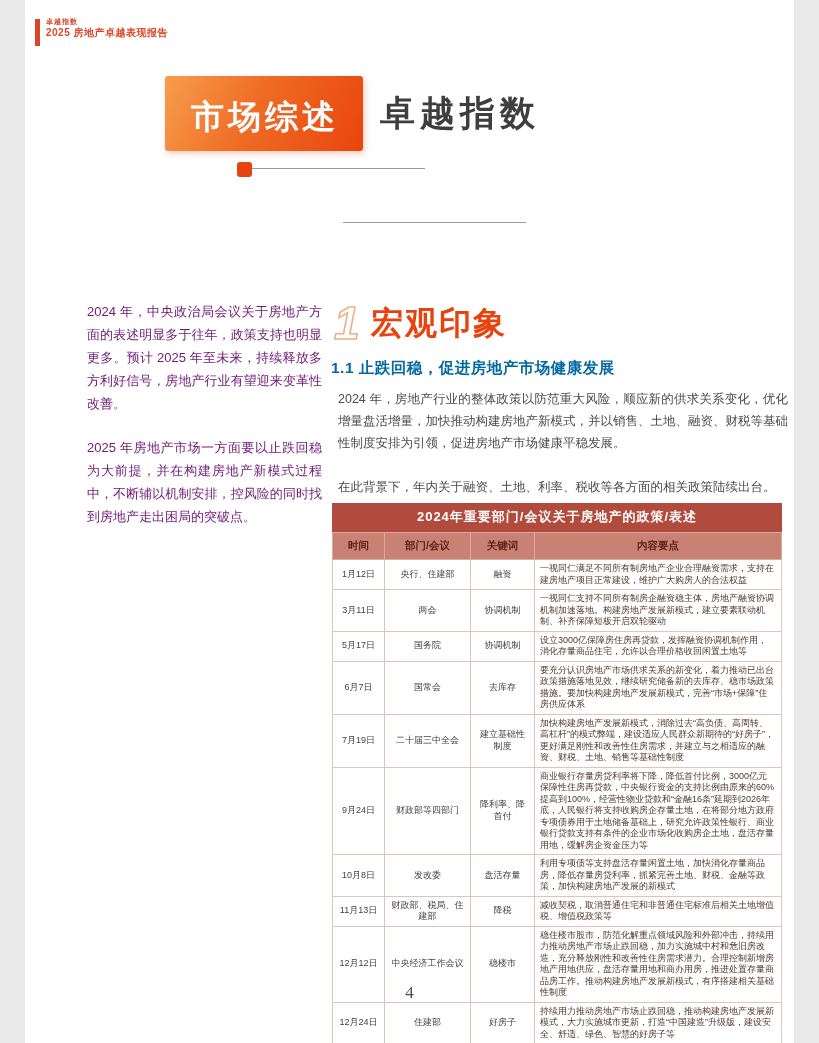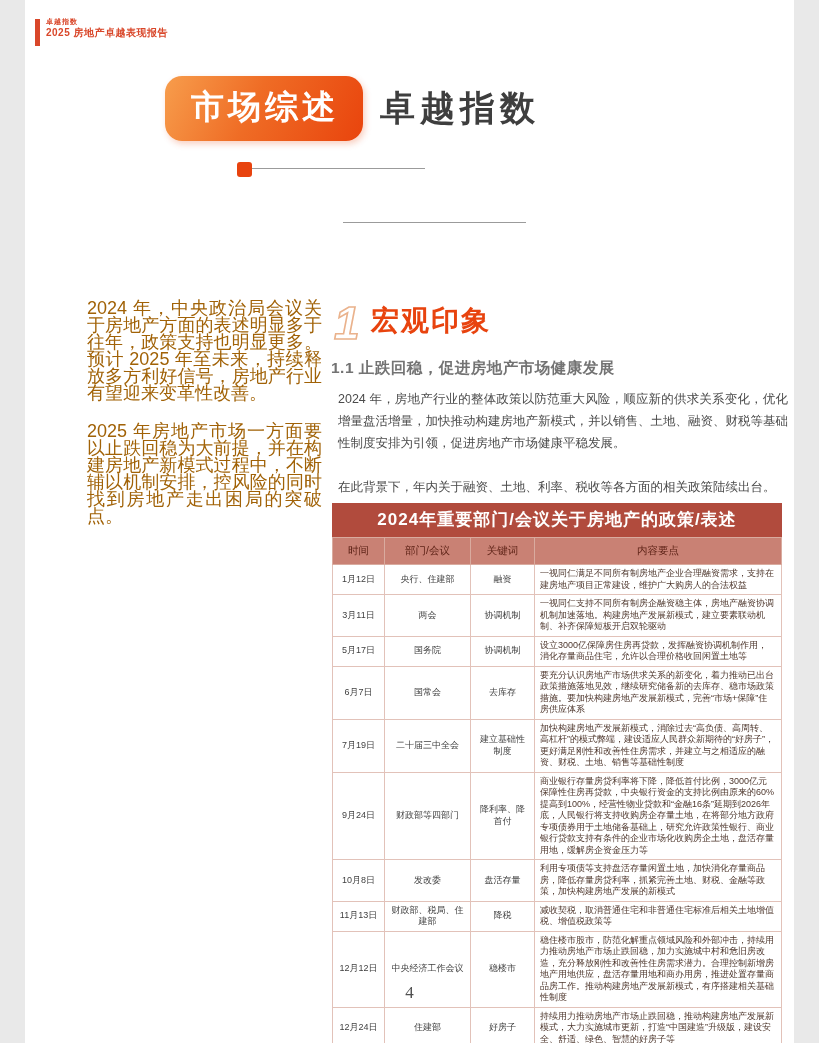--- a/index.html
+++ b/index.html
@@ -9,50 +9,50 @@
   
   .logo{position:absolute;left:10px;top:17px;display:flex;align-items:flex-start;}
   .logo-bar{width:5px;height:27px;background:#d9472a;margin-right:6px;margin-top:2px;}
   .logo-l1{font-size:7px;font-weight:bold;color:#d9472a;letter-spacing:1px;line-height:9px;}
   .logo-l2{font-size:10px;font-weight:bold;color:#d9472a;letter-spacing:.5px;line-height:13px;}
 
   
   .title-row{position:absolute;left:140px;top:76px;display:flex;align-items:center;}
   .title-badge{background:linear-gradient(115deg,#f79d4c 0%,#ef6c25 45%,#e9440d 100%);
         color:#fff;font-size:33px;font-weight:bold;letter-spacing:4px;
-        padding:9px 24px 11px 26px;border-radius:17px;box-shadow:2px 3px 6px rgba(233,68,13,.25);}
+        padding:19px 24px 11px 26px;border-radius:3px;box-shadow:2px 3px 6px rgba(233,68,13,.25);}
   .title-rest{font-size:35px;font-weight:800;color:#3e3e3e;margin-left:17px;letter-spacing:5px;}
 
   
   .quote-bullet{position:absolute;left:212px;top:162px;width:15px;height:15px;background:#e8430e;border-radius:3px;}
   .quote-topline{position:absolute;left:227px;top:168px;width:173px;height:1px;background:#9b9b9b;}
   .quote-text{position:absolute;left:228px;top:176px;width:278px;font-size:13.5px;font-style:italic;
         color:#666;line-height:23px;letter-spacing:.5px;}
   .quote-bottomline{position:absolute;left:318px;top:222px;width:183px;height:1px;background:#9b9b9b;}
 
   
   .left-col{position:absolute;left:62px;top:300px;width:235px;}
-  .left-col p{margin:0 0 21px;font-size:18px;line-height:17px;color:#a16207;text-align:justify;}
+  .left-col p{margin:0 0 21px;font-size:13px;line-height:23px;color:#701a75;text-align:justify;}
 
   
   .big-num{position:absolute;left:309px;top:300px;font-size:46px;line-height:46px;font-style:italic;font-weight:bold;
         color:#fff;-webkit-text-stroke:1.6px #eab28c;text-stroke:1.6px #eab28c;}
-  .sec-title{position:absolute;left:346px;top:302px;font-size:28px;font-weight:800;color:#e8430e;letter-spacing:2px;}
+  .sec-title{position:absolute;left:346px;top:302px;font-size:32px;font-weight:800;color:#e8430e;letter-spacing:2px;}
   .sec-keywords{position:absolute;left:348px;top:335px;font-size:12px;font-weight:bold;color:#e2703a;letter-spacing:.5px;}
-  .subsec-title{position:absolute;left:306px;top:358px;font-size:15.5px;font-weight:800;color:#737373;letter-spacing:.5px;}
+  .subsec-title{position:absolute;left:306px;top:358px;font-size:15.5px;font-weight:800;color:#0369a1;letter-spacing:.5px;}
 
   .right-paras{position:absolute;left:313px;top:388px;width:450px;}
   .right-paras p{margin:0 0 22px;font-size:12.5px;line-height:22px;color:#4b4b4b;text-align:justify;}
 
   
   .table-wrap{position:absolute;left:307px;top:503px;width:450px;}
-  .table-title{background:#b14b3d;color:#ffffff;text-align:center;font-size:17px;font-weight:bold;
+  .table-title{background:#b14b3d;color:#ffffff;text-align:center;font-size:13px;font-weight:bold;
         padding:5px 0 6px;letter-spacing:1px;}
   table.policy{width:100%;border-collapse:collapse;table-layout:fixed;}
-  table.policy th{background:#c98174;color:#5e2317;font-size:10.5px;font-weight:normal;
+  table.policy th{background:#c98174;color:#5e2317;font-size:10.5px;font-weight:bold;
         padding:6px 2px;border:1px solid #d9ab9f;text-align:center;}
   table.policy td{border:1px solid #e2c2b9;font-size:9px;line-height:11.5px;padding:3px 5px;vertical-align:middle;}
   td.td-center{text-align:center;color:#3f3f3f;}
   td.td-content{text-align:left;color:#4e372d;}
   .col-time{width:52px;}.col-dept{width:86px;}.col-key{width:64px;}
 
   .page-num{position:absolute;left:0;right:0;top:983px;text-align:center;
         font-family:"Liberation Serif","DejaVu Serif",serif;font-size:17px;color:#4f4f4f;}
 </style>
 </head>

